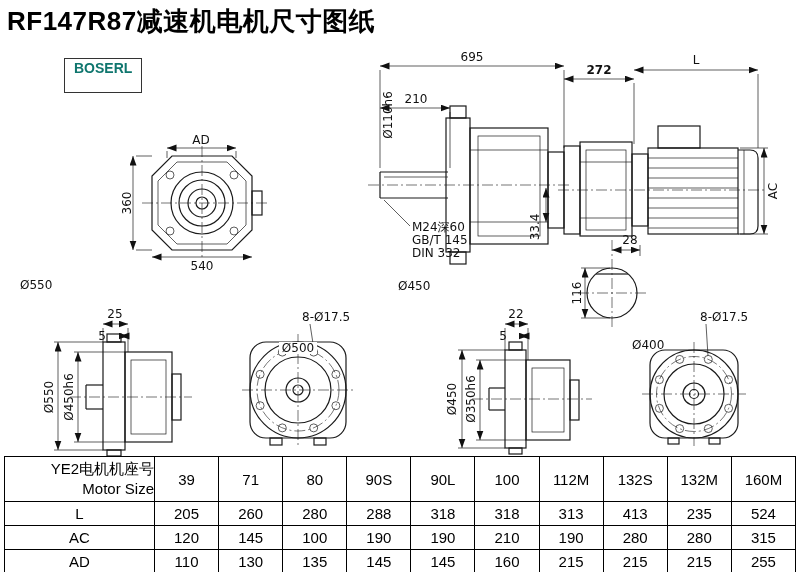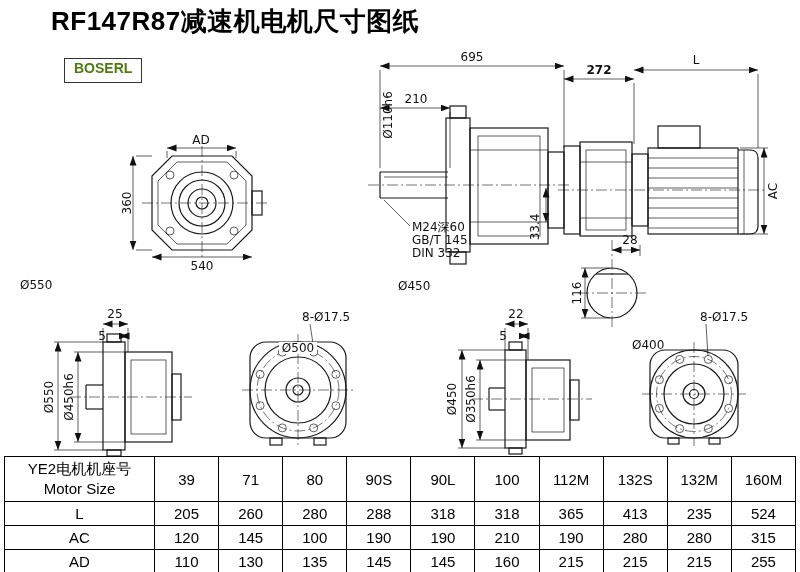--- a/index.html
+++ b/index.html
@@ -1,31 +1,31 @@
 <!DOCTYPE html>
 <html><head>
 <meta charset="utf-8">
 <style>
   html,body { margin:0; padding:0; background:#fff; }
   .page { position:relative; width:800px; height:572px; background:#ffffff; overflow:hidden;
           font-family:"Liberation Sans", sans-serif; color:#000; }
-  .title { position:absolute; left:7px; top:4px; font-size:26px; font-weight:bold; letter-spacing:0.5px;margin-left:44px; }
-  .brand { position:absolute; left:64px; top:58px; border:1px solid #333; color:#4d7c0f;
-           font-weight:bold; font-size:14px; padding:1px 9px 6px 9px; background:#fff; }
+  .title { position:absolute; left:7px; top:4px; font-size:26px; font-weight:bold; letter-spacing:0.5px; }
+  .brand { position:absolute; left:64px; top:58px; border:1px solid #333; color:#0f766e;
+           font-weight:bold; font-size:14px; padding:1px 9px 16px 9px; background:#fff; }
   svg.draw { position:absolute; left:0; top:0; }
   svg.draw text { font-family:"DejaVu Sans", sans-serif; font-size:12px; fill:#111; }
   .ln { fill:none; stroke:#1a1a1a; stroke-width:1.2; }
   .tn { fill:none; stroke:#1a1a1a; stroke-width:0.7; }
   .cl { fill:none; stroke:#1a1a1a; stroke-width:0.6; stroke-dasharray:11 3 2 3; }
   .bg { fill:#fff; stroke:none; }
   .size-table { position:absolute; left:4px; top:456px; width:792px; border-collapse:collapse;
                 table-layout:fixed; font-size:15px; }
   .size-table td { border:1px solid #000; text-align:center; height:23px; padding:0; background:#fff; }
   .size-table tr.hrow td { height:44px; }
-  .size-table .hcell div { line-height:20px; }
+  .size-table .hcell div { line-height:20px;text-align:right; }
 </style>
 </head>
 <body>
 
 <div class="page">
 
   <div class="title">RF147R87减速机电机尺寸图纸</div>
   <div class="brand">BOSERL</div>
 
   <svg class="draw" width="800" height="460" viewBox="0 0 800 460">
@@ -282,21 +282,21 @@
         <td>160M</td>
       </tr>
       <tr>
         <td>L</td>
         <td>205</td>
         <td>260</td>
         <td>280</td>
         <td>288</td>
         <td>318</td>
         <td>318</td>
-        <td>365</td>
+        <td>313</td>
         <td>413</td>
         <td>235</td>
         <td>524</td>
       </tr>
       <tr>
         <td>AC</td>
         <td>120</td>
         <td>145</td>
         <td>100</td>
         <td>190</td>

